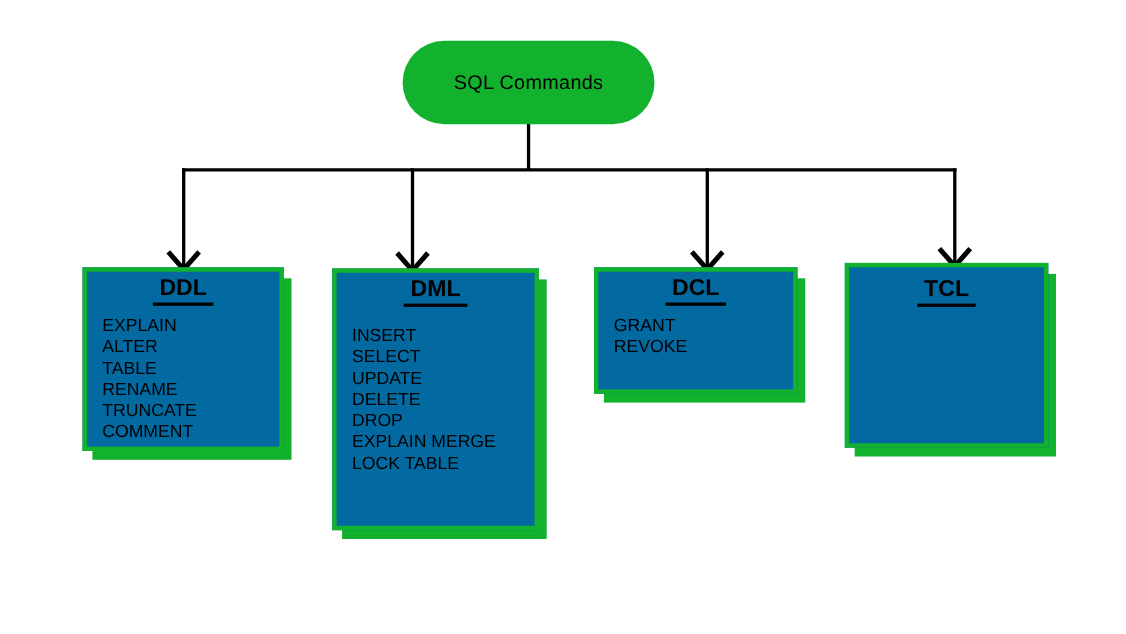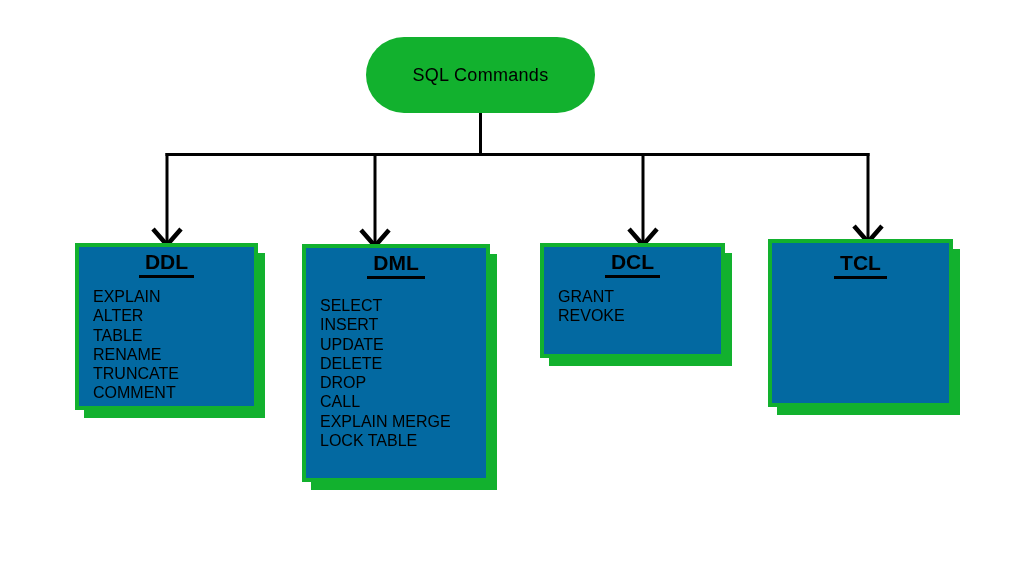--- a/index.html
+++ b/index.html
@@ -112,26 +112,25 @@
         <div class="cmd-item">TRUNCATE</div>
         <div class="cmd-item">COMMENT</div>
       </div>
   </div>
 
   <div class="box box-dml">
     <div class="box-title">
       <span class="title-text">DML</span>
     </div>
     <div class="items">
+        <div class="cmd-item">INSERT</div>
         <div class="cmd-item">SELECT</div>
-        <div class="cmd-item">INSERT</div>
         <div class="cmd-item">UPDATE</div>
         <div class="cmd-item">DELETE</div>
         <div class="cmd-item">DROP</div>
-        <div class="cmd-item">CALL</div>
         <div class="cmd-item">EXPLAIN MERGE</div>
         <div class="cmd-item">LOCK TABLE</div>
       </div>
   </div>
 
   <div class="box box-dcl">
     <div class="box-title">
       <span class="title-text">DCL</span>
     </div>
     <div class="items">

